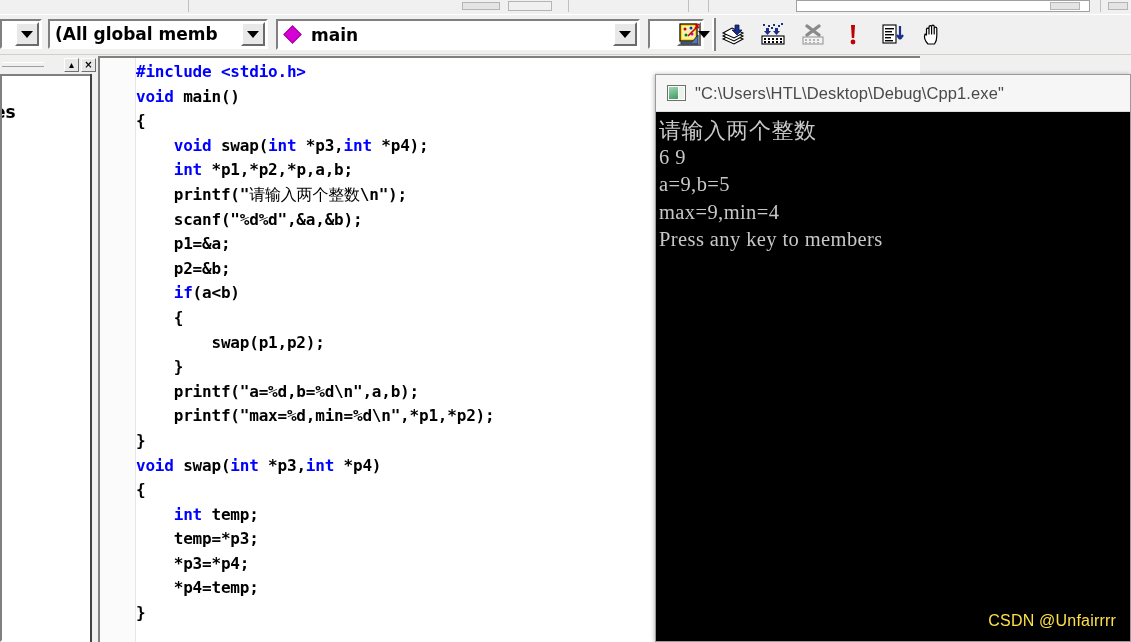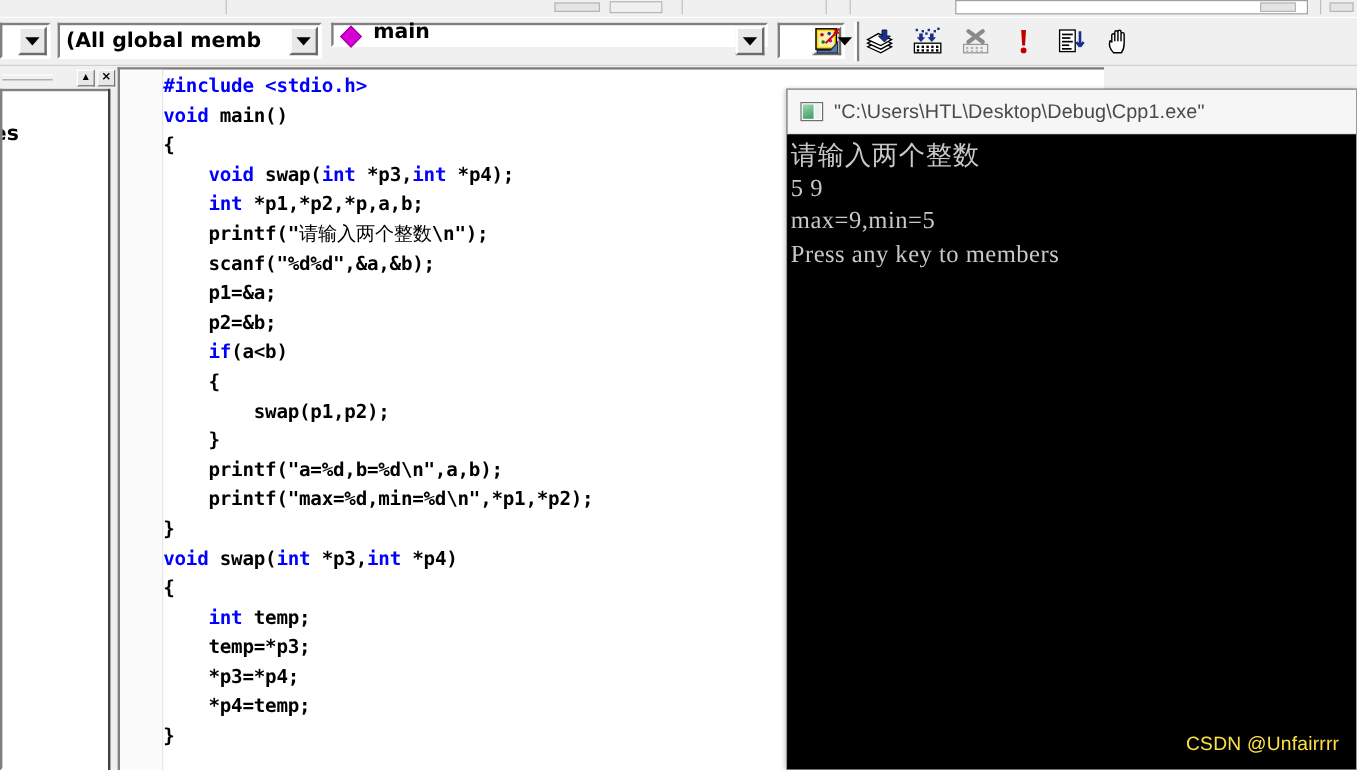--- a/index.html
+++ b/index.html
@@ -71,25 +71,25 @@
     border-color: #808080 #ffffff #ffffff #808080;
     display: flex; align-items: center;
   }
   .combo-text {
     font-family: "DejaVu Sans", sans-serif;
     font-size: 17px; font-weight: bold; color: #000000;
     white-space: nowrap; overflow: hidden;
     padding-left: 5px; letter-spacing: 0px;
   }
   .tb-combo-func {
-    position: absolute; left: 276px; top: 4px; width: 364px; height: 20px;
+    position: absolute; left: 276px; top: 4px; width: 364px; height: 31px;
     background: #ffffff;
     border: 2px solid;
     border-color: #808080 #ffffff #ffffff #808080;
-    display: flex; align-items: flex-end;
+    display: flex; align-items: center;
   }
   .diamond-icon {
     width: 13px; height: 13px; margin-left: 8px; margin-right: 7px;
     background: #d600d6;
     transform: rotate(45deg);
     border: 1px solid #a000a0;
     flex: none;
   }
   .tb-combo-blank {
     position: absolute; left: 648px; top: 4px; width: 56px; height: 30px;
@@ -422,17 +422,17 @@
   <div class="editor">
     <div class="editor-margin"></div>
     <div class="code" id="code-area"><div><span class="kw">#include &lt;stdio.h&gt;</span></div><div><span class="kw">void</span><span> main()</span></div><div><span>{</span></div><div><span>    </span><span class="kw">void</span><span> swap(</span><span class="kw">int</span><span> *p3,</span><span class="kw">int</span><span> *p4);</span></div><div><span>    </span><span class="kw">int</span><span> *p1,*p2,*p,a,b;</span></div><div><span>    printf("</span><span class="cn-str">请输入两个整数</span><span>\n");</span></div><div><span>    scanf("%d%d",&amp;a,&amp;b);</span></div><div><span>    p1=&amp;a;</span></div><div><span>    p2=&amp;b;</span></div><div><span>    </span><span class="kw">if</span><span>(a&lt;b)</span></div><div><span>    {</span></div><div><span>        swap(p1,p2);</span></div><div><span>    }</span></div><div><span>    printf("a=%d,b=%d\n",a,b);</span></div><div><span>    printf("max=%d,min=%d\n",*p1,*p2);</span></div><div><span>}</span></div><div><span class="kw">void</span><span> swap(</span><span class="kw">int</span><span> *p3,</span><span class="kw">int</span><span> *p4)</span></div><div><span>{</span></div><div><span>    </span><span class="kw">int</span><span> temp;</span></div><div><span>    temp=*p3;</span></div><div><span>    *p3=*p4;</span></div><div><span>    *p4=temp;</span></div><div><span>}</span></div></div>
   </div>
 
   <div class="console">
     <div class="console-title">
       <span class="console-icon"></span>
       <span class="console-title-text">"C:\Users\HTL\Desktop\Debug\Cpp1.exe"</span>
     </div>
-    <div class="console-body" id="console-area"><div class="cjk">请输入两个整数</div><div>5 9</div><div>max=9,min=5</div><div>Press any key to members</div></div>
+    <div class="console-body" id="console-area"><div class="cjk">请输入两个整数</div><div>6 9</div><div>a=9,b=5</div><div>max=9,min=4</div><div>Press any key to members</div></div>
     <div class="watermark">CSDN @Unfairrrr</div>
   </div>
 
 </div>
 
 </body></html>

